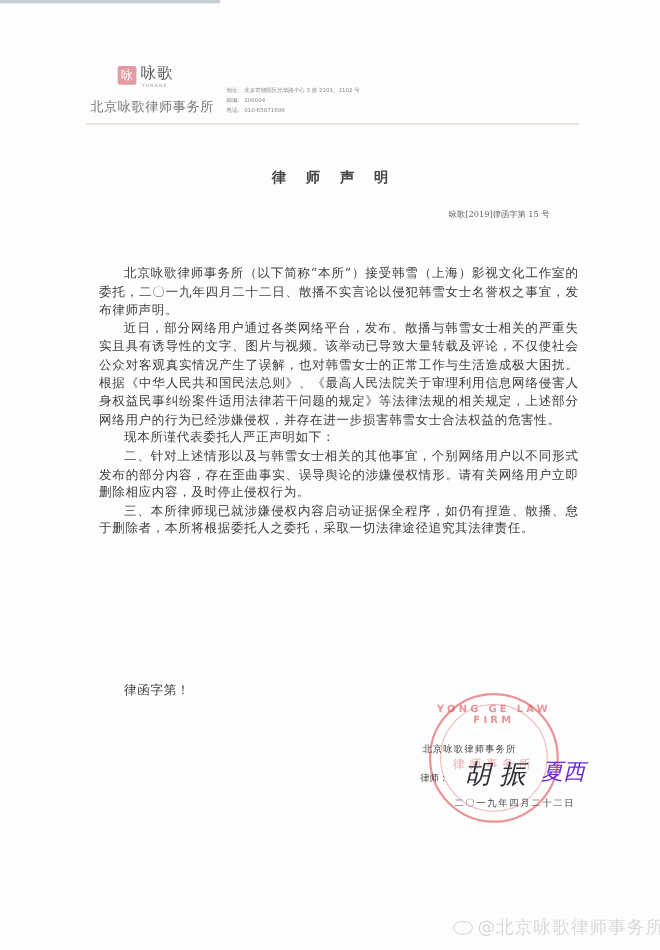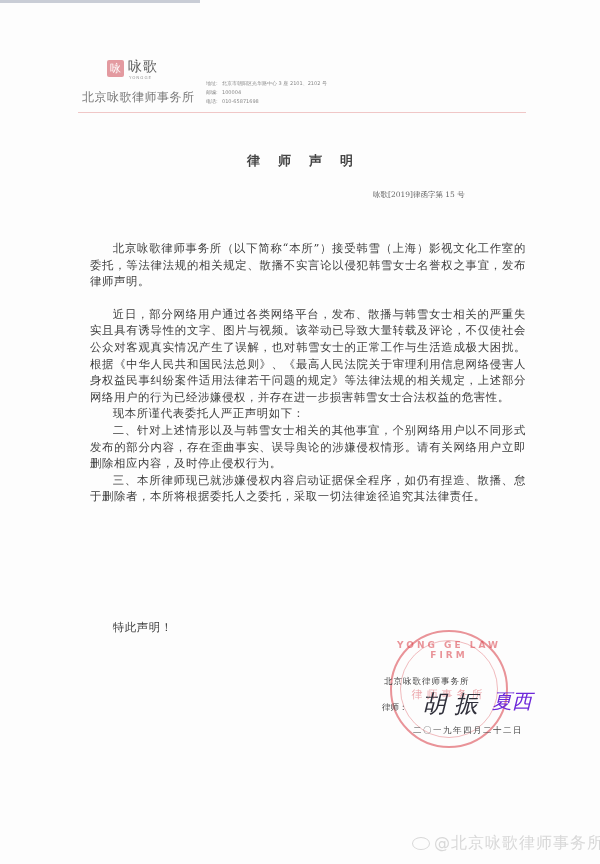--- a/index.html
+++ b/index.html
@@ -19,30 +19,30 @@
     .logo-name { position: absolute; left: 128px; top: 58px; font-size: 14px; color: #555; font-family: "DejaVu Sans", sans-serif; letter-spacing: 1px; }
     .logo-sub { position: absolute; left: 129px; top: 75px; font-size: 4px; color: #999; font-family: "DejaVu Sans", sans-serif; letter-spacing: 1px; }
     .firm-name { position: absolute; left: 82px; top: 89px; font-size: 12px; color: #777; font-family: "DejaVu Sans", sans-serif; letter-spacing: 0.5px; }
     .contact { position: absolute; left: 206px; top: 79px; font-size: 5px; line-height: 9px; color: #888; font-family: "DejaVu Sans", sans-serif; }
     .contact div { white-space: nowrap; }
     .contact .lbl { display: inline-block; width: 16px; }
     .rule { position: absolute; left: 78px; top: 112px; width: 448px; height: 1px; background: #f0c7c7; }
 
     
     .title { position: absolute; left: 0; width: 600px; top: 152px; text-align: center; font-size: 13px; font-weight: bold; letter-spacing: 18px; color: #444; padding-left: 18px; box-sizing: border-box; }
-    .ref { position: absolute; left: 373px; top: 190px; font-size: 7.5px; color: #666; }
+    .ref { position: absolute; left: 408px; top: 190px; font-size: 7.5px; color: #666; }
 
     
     .body-text {
       position: absolute; left: 90px; top: 240px; width: 436px;
       font-size: 11.4px; line-height: 16.6px; color: #3d3d3d; letter-spacing: 0.6px;
       text-align: justify;
     }
     .body-text p { margin: 0; text-indent: 2em; }
-    .body-text p.gap { margin-top: 16px; }
+    .body-text p.gap { margin-top: 0; }
     .closing { position: absolute; left: 90px; top: 620px; font-size: 11.4px; color: #3d3d3d; letter-spacing: 0.6px; text-indent: 2em; width: 200px; }
 
     
     .seal {
       position: absolute; left: 390px; top: 630px; width: 118px; height: 118px; border-radius: 50%;
       border: 2px solid rgba(216, 60, 70, 0.55); box-sizing: border-box;
     }
     .seal-inner { position: absolute; left: 8px; top: 8px; right: 8px; bottom: 8px; border-radius: 50%; border: 1px solid rgba(216, 60, 70, 0.35); }
     .seal-text { position: absolute; left: 0; top: 8px; width: 100%; text-align: center; font-size: 9px; font-weight: bold; color: rgba(216,60,70,0.55); letter-spacing: 3px; font-family: "DejaVu Sans", sans-serif; }
     .seal-center { position: absolute; left: 0; top: 26px; width: 100%; text-align: center; font-size: 11px; color: rgba(216,60,70,0.45); letter-spacing: 4px; margin-top: 29px; }
@@ -70,27 +70,27 @@
     <div><span class="lbl">地址:</span><span>北京市朝阳区光华路中心 3 座 2101、2102 号</span></div>
     <div><span class="lbl">邮编:</span><span>100004</span></div>
     <div><span class="lbl">电话:</span><span>010-65871698</span></div>
   </div>
   <div class="rule"></div>
 
   <div class="title">律师声明</div>
   <div class="ref">咏歌[2019]律函字第 15 号</div>
 
   <div class="body-text">
-    <p>北京咏歌律师事务所（以下简称“本所”）接受韩雪（上海）影视文化工作室的委托，等法律法规的相关规定、散播不实言论以侵犯韩雪女士名誉权之事宜，发布律师声明。</p>
+    <p>北京咏歌律师事务所（以下简称“本所”）接受韩雪（上海）影视文化工作室的委托，二〇一九年四月二十二日、散播不实言论以侵犯韩雪女士名誉权之事宜，发布律师声明。</p>
     <p class="gap">近日，部分网络用户通过各类网络平台，发布、散播与韩雪女士相关的严重失实且具有诱导性的文字、图片与视频。该举动已导致大量转载及评论，不仅使社会公众对客观真实情况产生了误解，也对韩雪女士的正常工作与生活造成极大困扰。根据《中华人民共和国民法总则》、《最高人民法院关于审理利用信息网络侵害人身权益民事纠纷案件适用法律若干问题的规定》等法律法规的相关规定，上述部分网络用户的行为已经涉嫌侵权，并存在进一步损害韩雪女士合法权益的危害性。</p>
     <p>现本所谨代表委托人严正声明如下：</p>
     <p>二、针对上述情形以及与韩雪女士相关的其他事宜，个别网络用户以不同形式发布的部分内容，存在歪曲事实、误导舆论的涉嫌侵权情形。请有关网络用户立即删除相应内容，及时停止侵权行为。</p>
     <p>三、本所律师现已就涉嫌侵权内容启动证据保全程序，如仍有捏造、散播、怠于删除者，本所将根据委托人之委托，采取一切法律途径追究其法律责任。</p>
   </div>
-  <div class="closing">特此声明！</div>
+  <div class="closing">律函字第！</div>
 
   <div class="seal">
     <div class="seal-inner"></div>
     <div class="seal-text">YONG GE LAW FIRM</div>
     <div class="seal-center">律师事务所</div>
   </div>
   <div class="sig-firm">北京咏歌律师事务所</div>
   <div class="sig-lawyer-lbl">律师：</div>
   <div class="sig-hand">胡振</div>
   <div class="sig-hand2">夏西</div>

